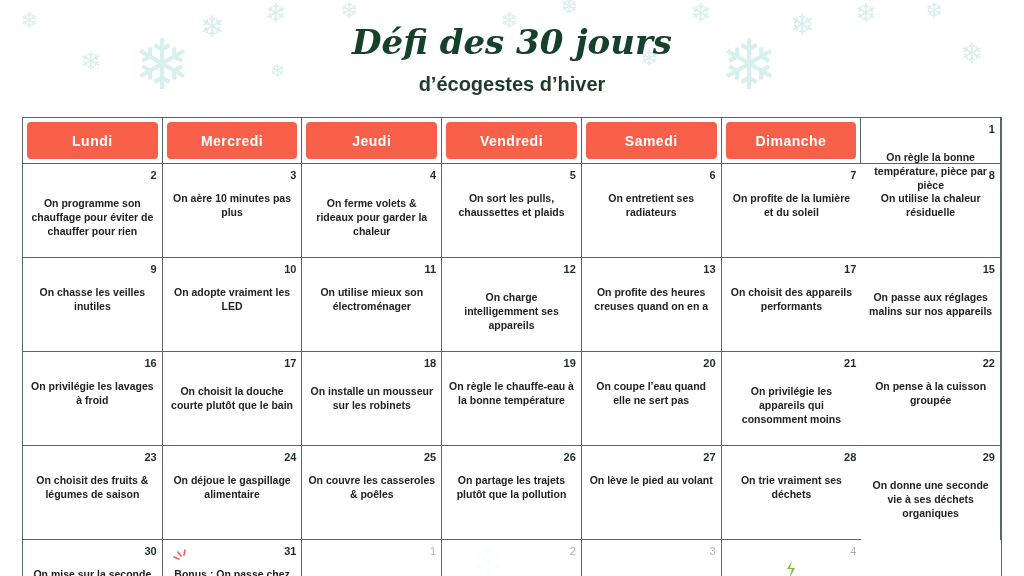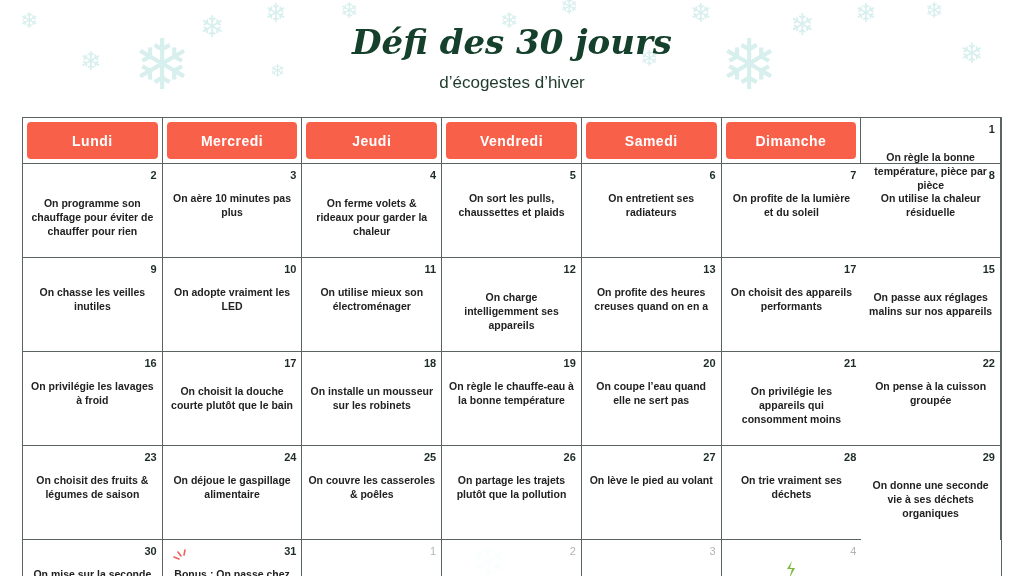--- a/index.html
+++ b/index.html
@@ -8,21 +8,21 @@
 
   .flake { position: absolute; color: #d7efed; line-height: 1; pointer-events: none; font-family: "DejaVu Sans", sans-serif; }
 
   .title {
     position: absolute; left: 0; width: 1024px; top: 22px; text-align: center;
     font-family: "DejaVu Serif", "Liberation Serif", serif; font-style: italic; font-weight: bold;
     font-size: 34px; color: #15402b; letter-spacing: 0px;
   }
   .subtitle {
     position: absolute; left: 0; width: 1024px; top: 73px; text-align: center;
-    font-family: "Liberation Sans", sans-serif; font-size: 17px; color: #1d3a2b;
+    font-family: "Liberation Sans", sans-serif; font-size: 20px; color: #1d3a2b; font-weight: bold;
   }
 
   .calendar {
     position: absolute; left: 22px; top: 117px; width: 980px; height: 518px;
     border: 1.5px solid #5a6460;
     display: grid;
     grid-template-columns: repeat(7, 1fr);
     grid-template-rows: 46px repeat(5, 1fr);
     background: rgba(255,255,255,0.9);
   }

